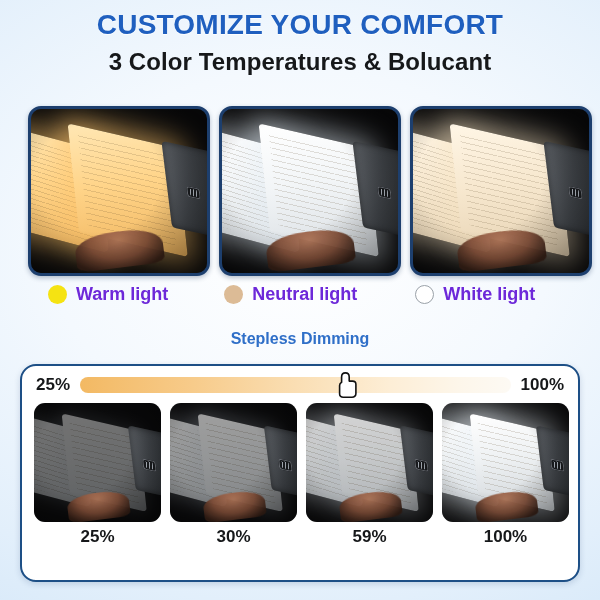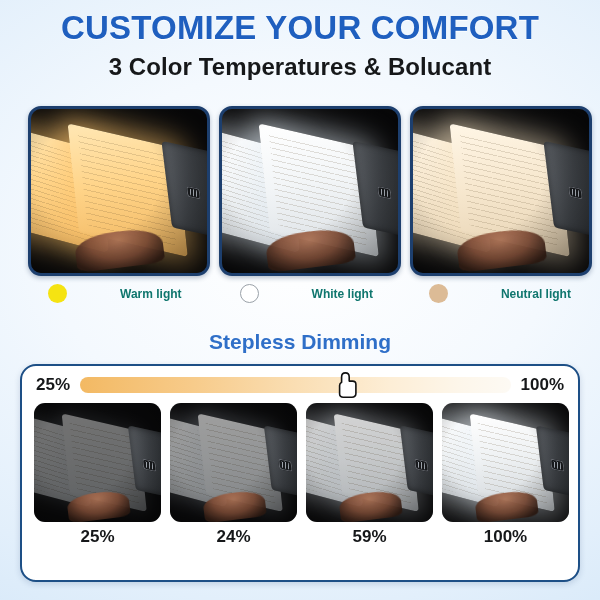--- a/index.html
+++ b/index.html
@@ -7,21 +7,21 @@
     width:600px;height:600px;overflow:hidden;
     font-family:"Liberation Sans", sans-serif;
     background:
       radial-gradient(130% 95% at 50% 42%, #ffffff 0%, #f4f9fe 32%, #e2effb 62%, #cfe4f7 88%, #c2dbf3 100%);
   }
   .page{position:relative;width:600px;height:600px;}
 
   
   .header{text-align:center;padding-top:10px;}
   .title{
-    font-size:33px;font-weight:bold;letter-spacing:.2px;
+    font-size:28px;font-weight:bold;letter-spacing:.2px;
     color:#1f5fbf;line-height:1.1;
     text-shadow:0 1px 0 rgba(255,255,255,.85);
   }
   .subtitle{
     margin-top:7px;font-size:24px;font-weight:bold;color:#16181a;
     letter-spacing:.1px;
   }
 
   
   .photo-row{
@@ -97,28 +97,28 @@
     display:flex;align-items:center;
   }
   .legend-item{display:flex;align-items:center;gap:9px;}
   .legend-item.i0{margin-left:48px;}
   .legend-item.i1{margin-left:58px;}
   .legend-item.i2{margin-left:56px;}
   .swatch{width:19px;height:19px;border-radius:50%;flex:none;}
   .sw-warm{background:#f5e312;}
   .sw-white{background:#ffffff;border:1px solid #9aa1a8;box-sizing:border-box;}
   .sw-neutral{background:#dcbb96;}
-  .legend-label{font-size:12px;font-weight:bold;color:#0f766e;margin-left:44px;}
+  .legend-label{font-size:18px;font-weight:bold;color:#6d28d9;}
 
   
   .dim-head{
     position:absolute;top:330px;left:0;width:600px;
     display:flex;justify-content:center;align-items:baseline;gap:12px;
   }
-  .dim-blue{font-size:21px;font-weight:bold;color:#2f6fc8;}
+  .dim-blue{font-size:16px;font-weight:bold;color:#2f6fc8;}
   .dim-black{font-size:20px;font-weight:bold;color:#16181a;}
 
   
   .card{
     position:absolute;left:20px;top:364px;width:560px;height:218px;
     background:#ffffff;border:2px solid #1d4f86;border-radius:16px;
     box-sizing:border-box;
     box-shadow:0 2px 6px rgba(25,60,110,.18);
   }
   .slider-row{
@@ -221,27 +221,27 @@
         </div>
       </div>
     </div>
   </div>
 
   <div class="legend">
     <div class="legend-item i0">
       <span class="swatch sw-warm" style="background: rgb(245, 227, 18);"></span>
       <span class="legend-label">Warm light</span>
     </div>
+    <div class="legend-item i2">
+      <span class="swatch sw-neutral" style="background: rgb(220, 187, 150);"></span>
+      <span class="legend-label">Neutral light</span>
+    </div>
     <div class="legend-item i1">
       <span class="swatch sw-white" style="background: rgb(255, 255, 255);"></span>
       <span class="legend-label">White light</span>
-    </div>
-    <div class="legend-item i2">
-      <span class="swatch sw-neutral" style="background: rgb(220, 187, 150);"></span>
-      <span class="legend-label">Neutral light</span>
     </div>
   </div>
 
   <div class="dim-head">
     <span class="dim-blue">Stepless Dimming</span>
   </div>
 
   <div class="card">
 
     <div class="slider-row">
@@ -290,21 +290,21 @@
               <div class="pageR">
                   <div class="inner"></div>
                 </div>
               <div class="spine">
                   <div class="btn-dot"></div>
                 </div>
               <div class="hand"></div>
             </div>
           </div>
         </div>
-        <div class="tlabel">24%</div>
+        <div class="tlabel">30%</div>
       </div>
 
       <div class="tcell">
         <div class="tphoto">
           <div class="scene b75">
             <div class="book">
               <div class="pageL">
                   <div class="lines"></div>
                 </div>
               <div class="pageR">

